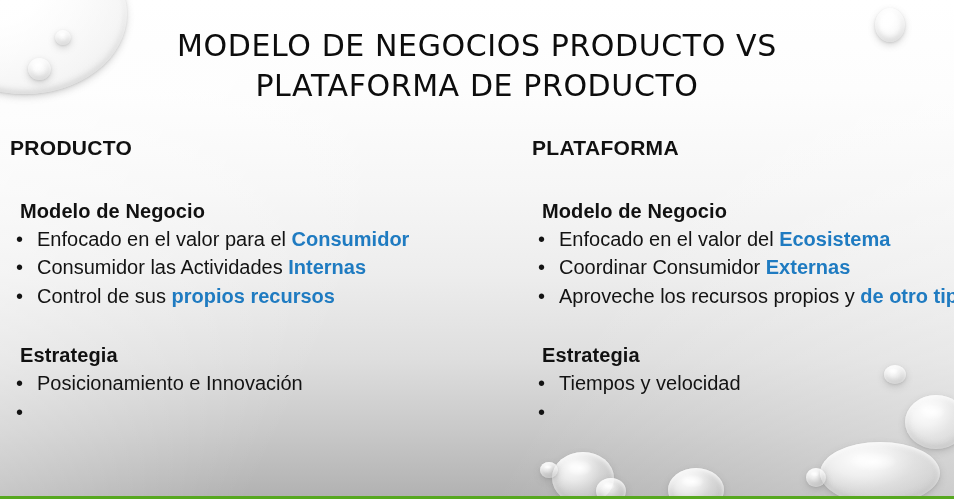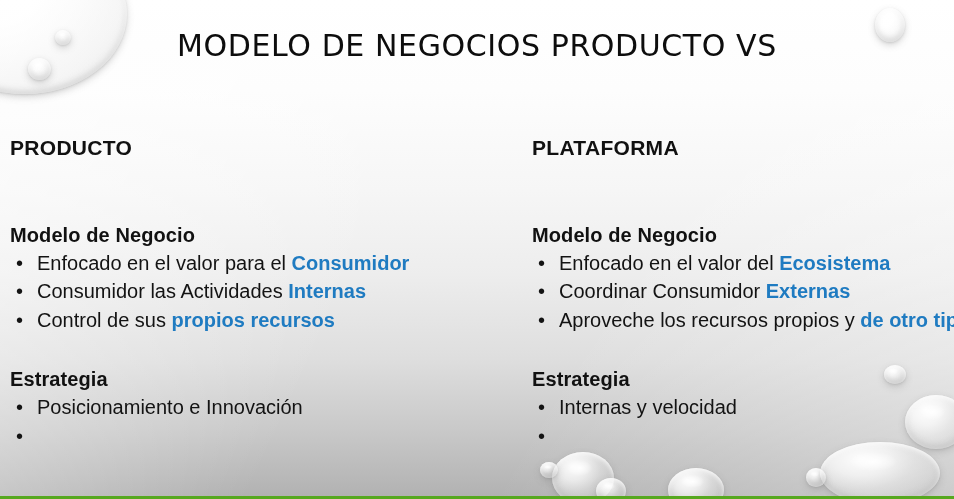--- a/index.html
+++ b/index.html
@@ -85,27 +85,27 @@
     z-index:5;
   }
   .col-left{left:10px;width:484px;}
   .col-right{left:532px;width:444px;}
 
   .col-head{
     font-size:21px;
     font-weight:700;
     color:#111;
     letter-spacing:0.3px;
-    margin:0 0 64px 0;
+    margin:0 0 40px 0;
   }
   .sec-head{
     font-size:20px;
     font-weight:700;
     color:#111;
-    margin:0 0 2px 0;
+    margin:0 0 2px 10px;
     letter-spacing:0.1px;
   }
   ul.bullets{
     list-style:none;
     margin:0 0 0 0;
     padding:0;
   }
   ul.bullets li{
     position:relative;
     padding-left:27px;
@@ -154,20 +154,21 @@
       <div class="drop" style="left: 820px; top: 442px; width: 120px; height: 62px;"></div>
       <div class="drop" style="left: 552px; top: 452px; width: 62px; height: 52px;"></div>
       <div class="drop" style="left: 540px; top: 462px; width: 18px; height: 16px;"></div>
       <div class="drop" style="left: 668px; top: 468px; width: 56px; height: 44px;"></div>
       <div class="drop" style="left: 806px; top: 468px; width: 20px; height: 19px;"></div>
       <div class="drop" style="left: 596px; top: 478px; width: 30px; height: 26px;"></div>
     </div>
 
   <div class="title">
     <span class="ln">MODELO DE NEGOCIOS PRODUCTO VS</span>
+    <span class="ln">PLATAFORMA DE PRODUCTO</span>
   </div>
 
   <div class="col col-left">
     <div class="col-head">PRODUCTO</div>
     <div class="sections">
         <div class="sec-head">Modelo de Negocio</div>
         <ul class="bullets">
           <li><span class="bullet-dot">•</span><span>Enfocado en el valor para el </span><span class="hl">Consumidor</span></li>
           <li><span class="bullet-dot">•</span><span>Consumidor las Actividades </span><span class="hl">Internas</span></li>
           <li><span class="bullet-dot">•</span><span>Control de sus </span><span class="hl">propios recursos</span></li>
@@ -186,20 +187,20 @@
     <div class="sections">
         <div class="sec-head">Modelo de Negocio</div>
         <ul class="bullets">
           <li><span class="bullet-dot">•</span><span>Enfocado en el valor del </span><span class="hl">Ecosistema</span></li>
           <li><span class="bullet-dot">•</span><span>Coordinar Consumidor </span><span class="hl">Externas</span></li>
           <li><span class="bullet-dot">•</span><span>Aproveche los recursos propios y </span><span class="hl">de otro tipo</span></li>
         </ul>
         <div class="gap"></div>
         <div class="sec-head">Estrategia</div>
         <ul class="bullets">
-          <li><span class="bullet-dot">•</span><span>Internas y velocidad</span></li>
+          <li><span class="bullet-dot">•</span><span>Tiempos y velocidad</span></li>
           <li><span class="bullet-dot">•</span></li>
         </ul>
       </div>
   </div>
 
   <div class="green-rule"></div>
 </div>
 
 </body></html>

